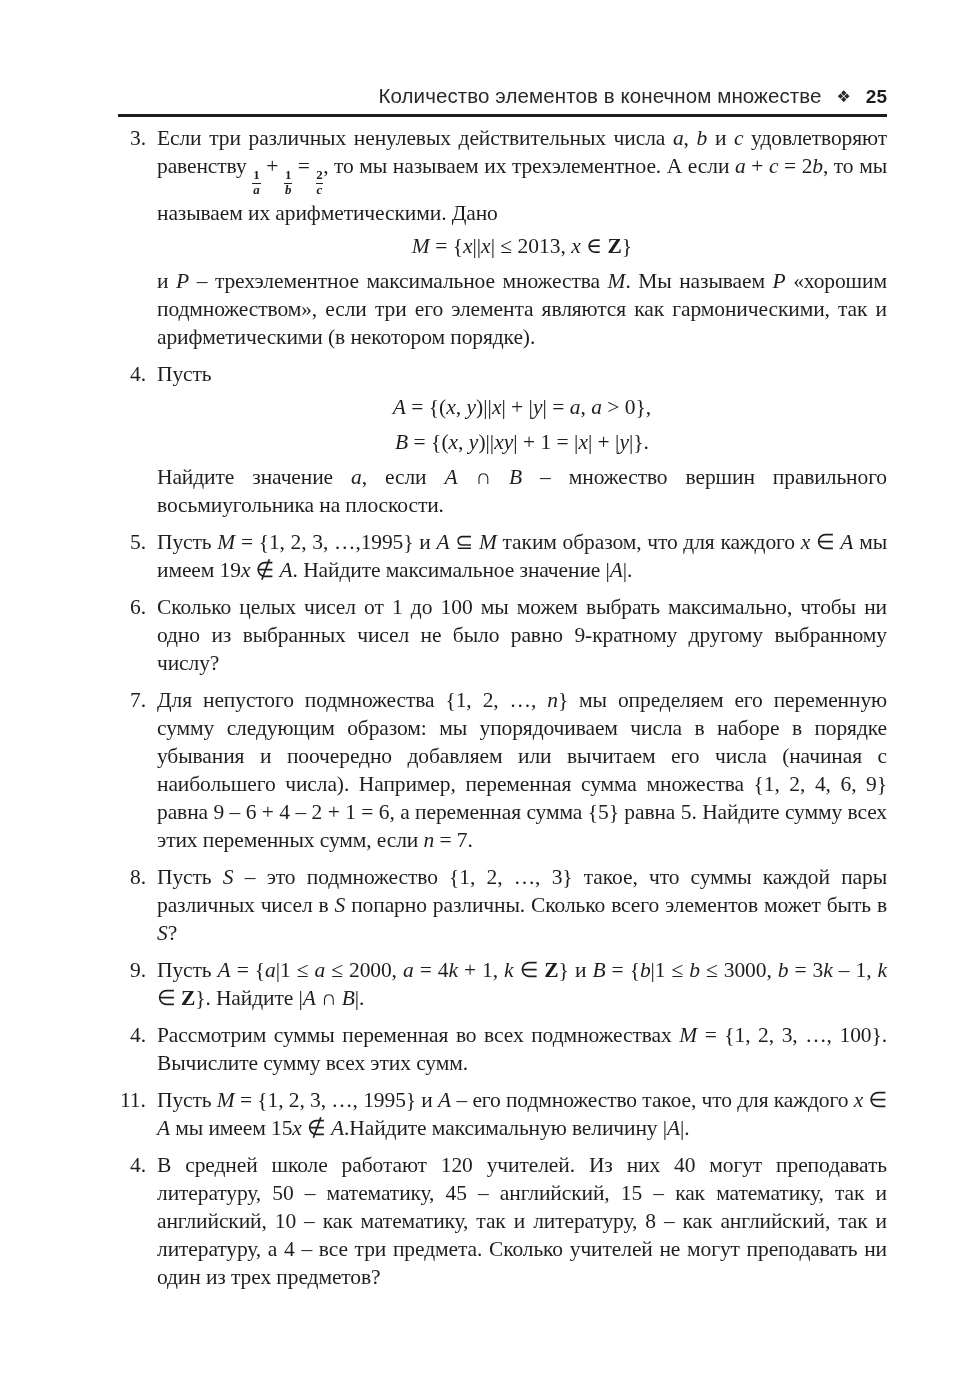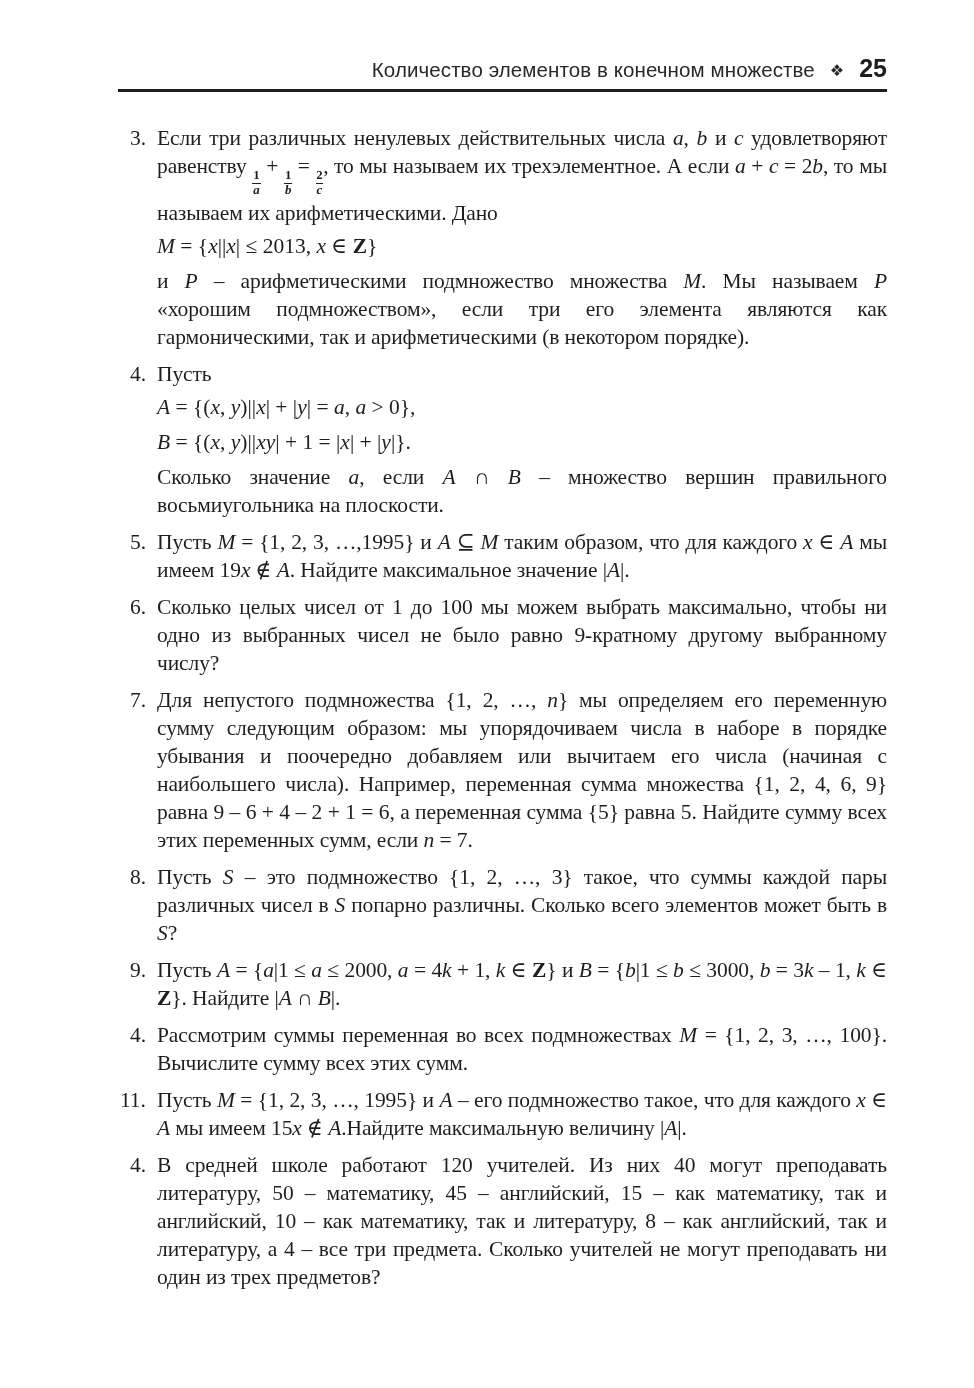--- a/index.html
+++ b/index.html
@@ -6,47 +6,47 @@
   body {
     width: 974px; height: 1388px;
     background: #ffffff;
     font-family: "Liberation Serif", "DejaVu Serif", serif;
     color: #211d1e;
     overflow: hidden;
   }
   .page { position: relative; width: 974px; height: 1388px; background: #fff; }
 
   
-  .header { position: absolute; left: 118px; top: 54px; width: 769px; }
+  .header { position: absolute; left: 118px; top: 66px; width: 769px; }
   .header-line {
     display: flex; justify-content: flex-end; align-items: baseline; gap: 15px;
     font-family: "Liberation Sans", "DejaVu Sans", sans-serif;
     color: #2b2728; white-space: nowrap;
   }
   .running-title { font-size: 20.5px; letter-spacing: 0.1px; }
   .ornament { font-size: 16px; position: relative; top: -1px; }
-  .page-number { font-size: 25px; font-weight: bold; color: #211d1e; }
+  .page-number { font-size: 19px; font-weight: bold; color: #211d1e; margin-top: 20px; }
   .rule { margin-top: 6px; height: 3px; background: #211d1e; }
 
   
   .problems { position: absolute; left: 0; top: 124px; width: 974px; }
   .problem { display: flex; align-items: flex-start; }
   .problem + .problem { margin-top: 9px; }
   .pnum {
     flex: 0 0 146px; width: 146px; text-align: right;
     font-size: 21.5px; line-height: 28px;
   }
   .pbody { flex: 0 0 730px; width: 730px; margin-left: 11px; }
   .para {
     font-size: 21.5px; line-height: 28px;
-    text-align: justify; letter-spacing: -0.1px;
+    text-align: justify; letter-spacing: -0.1px; font-family: Liberation Serif, serif;
   }
   .formula {
     font-size: 21.5px; line-height: 28px;
-    margin: 5px 0 7px;
+    text-align: center; margin: 5px 0 7px;
   }
   .it { font-style: italic; }
   .bf { font-weight: bold; }
 
   
   .frac {
     display: inline-flex; flex-direction: column; align-items: center;
     vertical-align: -0.55em; font-size: 0.6em; font-weight: bold;
     line-height: 1.08; position: relative; top: -0.05em;
   }
@@ -73,30 +73,30 @@
               <span class="num">1</span>
               <span class="den">a</span>
             </span><span> + </span><span class="frac">
               <span class="num">1</span>
               <span class="den">b</span>
             </span><span> = </span><span class="frac">
               <span class="num">2</span>
               <span class="den">c</span>
             </span><span>, то мы называем их трехэлементное. А если </span><span class="it">a</span><span> + </span><span class="it">c</span><span> = 2</span><span class="it">b</span><span>, то мы называем их арифметическими. Дано</span></div>
           <div class="formula"><span class="it">M</span><span> = {</span><span class="it">x</span><span>||</span><span class="it">x</span><span>| ≤ 2013, </span><span class="it">x</span><span> ∈ </span><span class="bf">Z</span><span>}</span></div>
-          <div class="para"><span>и </span><span class="it">P</span><span> – арифметическими подмножество множества </span><span class="it">M</span><span>. Мы называем </span><span class="it">P</span><span> «хорошим подмножеством», если три его элемента являются как гармоническими, так и арифметическими (в некотором порядке).</span></div>
+          <div class="para"><span>и </span><span class="it">P</span><span> – трехэлементное максимальное множества </span><span class="it">M</span><span>. Мы называем </span><span class="it">P</span><span> «хорошим подмножеством», если три его элемента являются как гармоническими, так и арифметическими (в некотором порядке).</span></div>
         </div>
       </div>
       <div class="problem">
         <div class="pnum">4.</div>
         <div class="pbody">
           <div class="para"><span>Пусть</span></div>
           <div class="formula"><span class="it">A</span><span> = {(</span><span class="it">x</span><span>, </span><span class="it">y</span><span>)||</span><span class="it">x</span><span>| + |</span><span class="it">y</span><span>| = </span><span class="it">a</span><span>, </span><span class="it">a</span><span> &gt; 0},</span></div>
           <div class="formula"><span class="it">B</span><span> = {(</span><span class="it">x</span><span>, </span><span class="it">y</span><span>)||</span><span class="it">xy</span><span>| + 1 = |</span><span class="it">x</span><span>| + |</span><span class="it">y</span><span>|}.</span></div>
-          <div class="para"><span>Сколько значение </span><span class="it">a</span><span>, если </span><span class="it">A</span><span> ∩ </span><span class="it">B</span><span> – множество вершин правильного восьмиугольника на плоскости.</span></div>
+          <div class="para"><span>Найдите значение </span><span class="it">a</span><span>, если </span><span class="it">A</span><span> ∩ </span><span class="it">B</span><span> – множество вершин правильного восьмиугольника на плоскости.</span></div>
         </div>
       </div>
       <div class="problem">
         <div class="pnum">5.</div>
         <div class="pbody">
           <div class="para"><span>Пусть </span><span class="it">M</span><span> = {1, 2, 3, …,1995} и </span><span class="it">A</span><span> ⊆ </span><span class="it">M</span><span> таким образом, что для каждого </span><span class="it">x</span><span> ∈ </span><span class="it">A</span><span> мы имеем 19</span><span class="it">x</span><span> ∉ </span><span class="it">A</span><span>. Найдите максимальное значение |</span><span class="it">A</span><span>|.</span></div>
         </div>
       </div>
       <div class="problem">
         <div class="pnum">6.</div>

